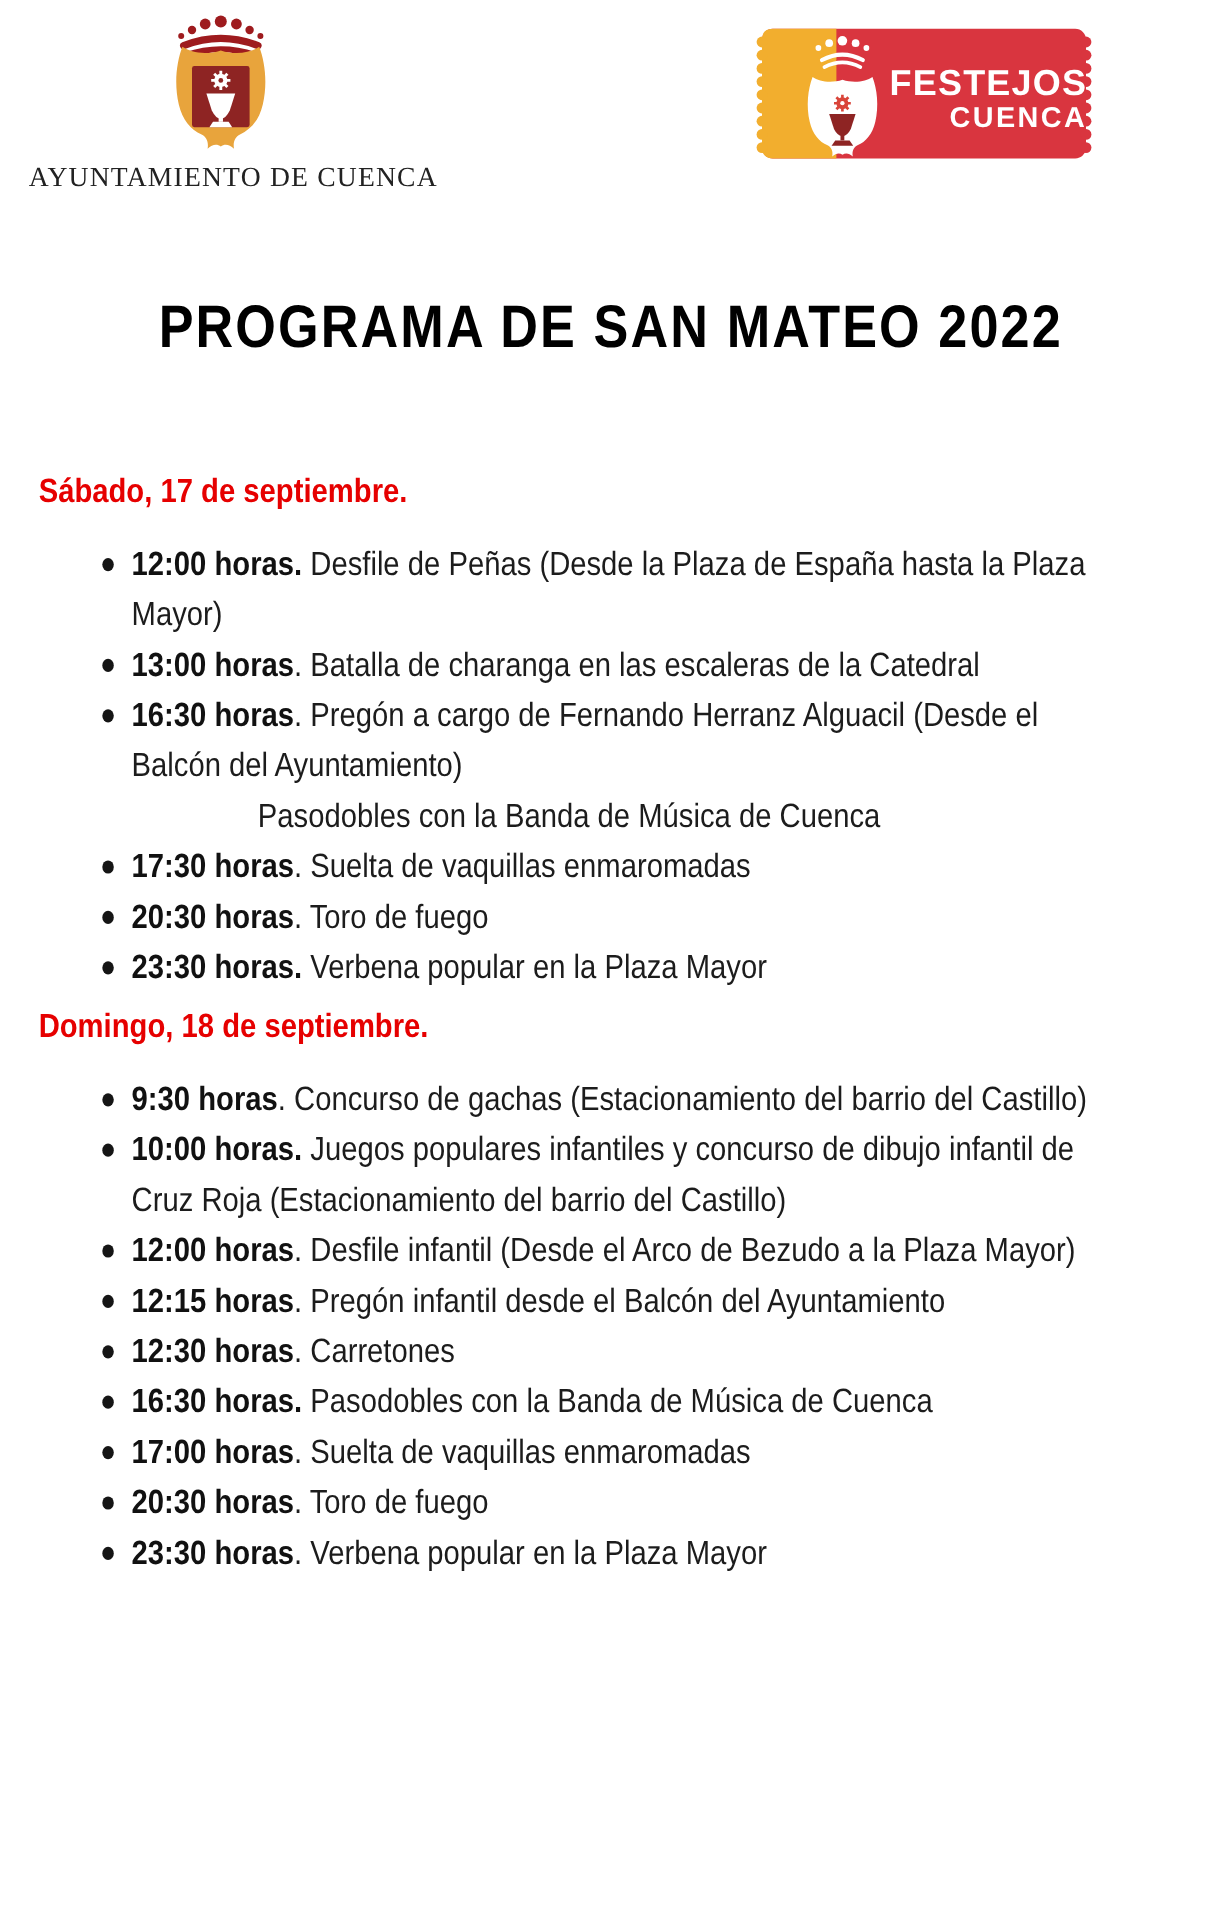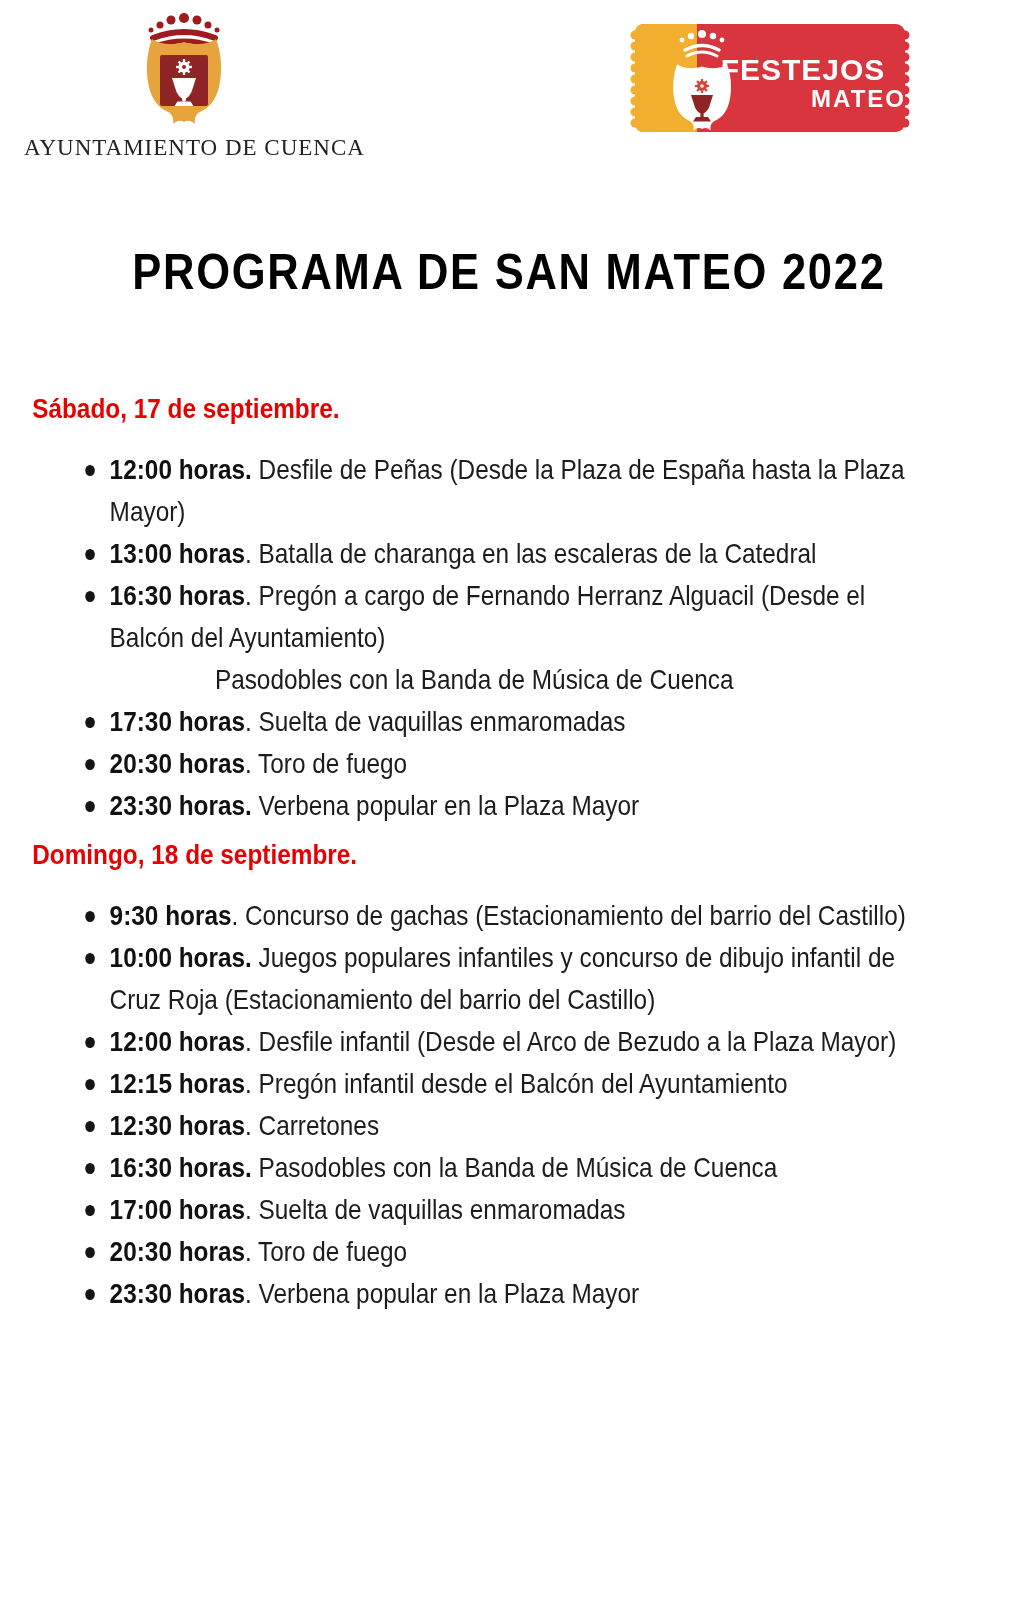--- a/index.html
+++ b/index.html
@@ -15,21 +15,21 @@
     margin-top:2px;text-align:center;
     font-family:"Liberation Serif",serif;font-size:23px;letter-spacing:1px;color:#222222;
     white-space:nowrap;
   }
   .ticket{position:absolute;left:625px;top:22px;width:290px;height:112px;}
   .ticket svg{position:absolute;left:0;top:0;}
   .ticket-text{
     position:absolute;left:75px;top:31px;width:206px;text-align:right;color:#ffffff;
     font-weight:bold;line-height:1;
   }
-  .ticket-line1{font-size:30px;letter-spacing:1px;line-height:33px;text-align:center;}
+  .ticket-line1{font-size:30px;letter-spacing:1px;line-height:33px;}
   .ticket-line2{font-size:24px;letter-spacing:2px;line-height:26px;}
   
   .condensed{
     position:absolute;left:0;top:0;width:1170px;
     transform:scaleX(0.87);transform-origin:0 0;
   }
   h1.doc-title{
     margin:247px 0 0 0;text-align:center;color:#000000;
     font-size:50px;line-height:50px;font-weight:bold;letter-spacing:2px;
     white-space:nowrap;
@@ -154,21 +154,21 @@
       </g>
 
       <g fill="#8e2423">
         <path d="M66,73 h22 l-4,12.5 q-3,6 -7,6 q-4,0 -7,-6 Z"></path>
         <rect x="75.4" y="91" width="3.2" height="4"></rect>
         <path d="M71,95 h12 l3,4.5 h-18 Z"></path>
       </g>
     </svg>
     <div class="ticket-text">
       <div class="ticket-line1">FESTEJOS</div>
-      <div class="ticket-line2">MATEO</div>
+      <div class="ticket-line2">CUENCA</div>
     </div>
   </div>
 
   <div class="condensed">
     <h1 class="doc-title">PROGRAMA DE SAN MATEO 2022</h1>
     <main id="sections">
         <h2>Sábado, 17 de septiembre.</h2>
         <ul>
           <li><span class="time">12:00 horas.</span><span class="rest"> Desfile de Peñas (Desde la Plaza de España hasta la Plaza Mayor)</span></li>
           <li><span class="time">13:00 horas</span><span class="rest">. Batalla de charanga en las escaleras de la Catedral</span></li>

